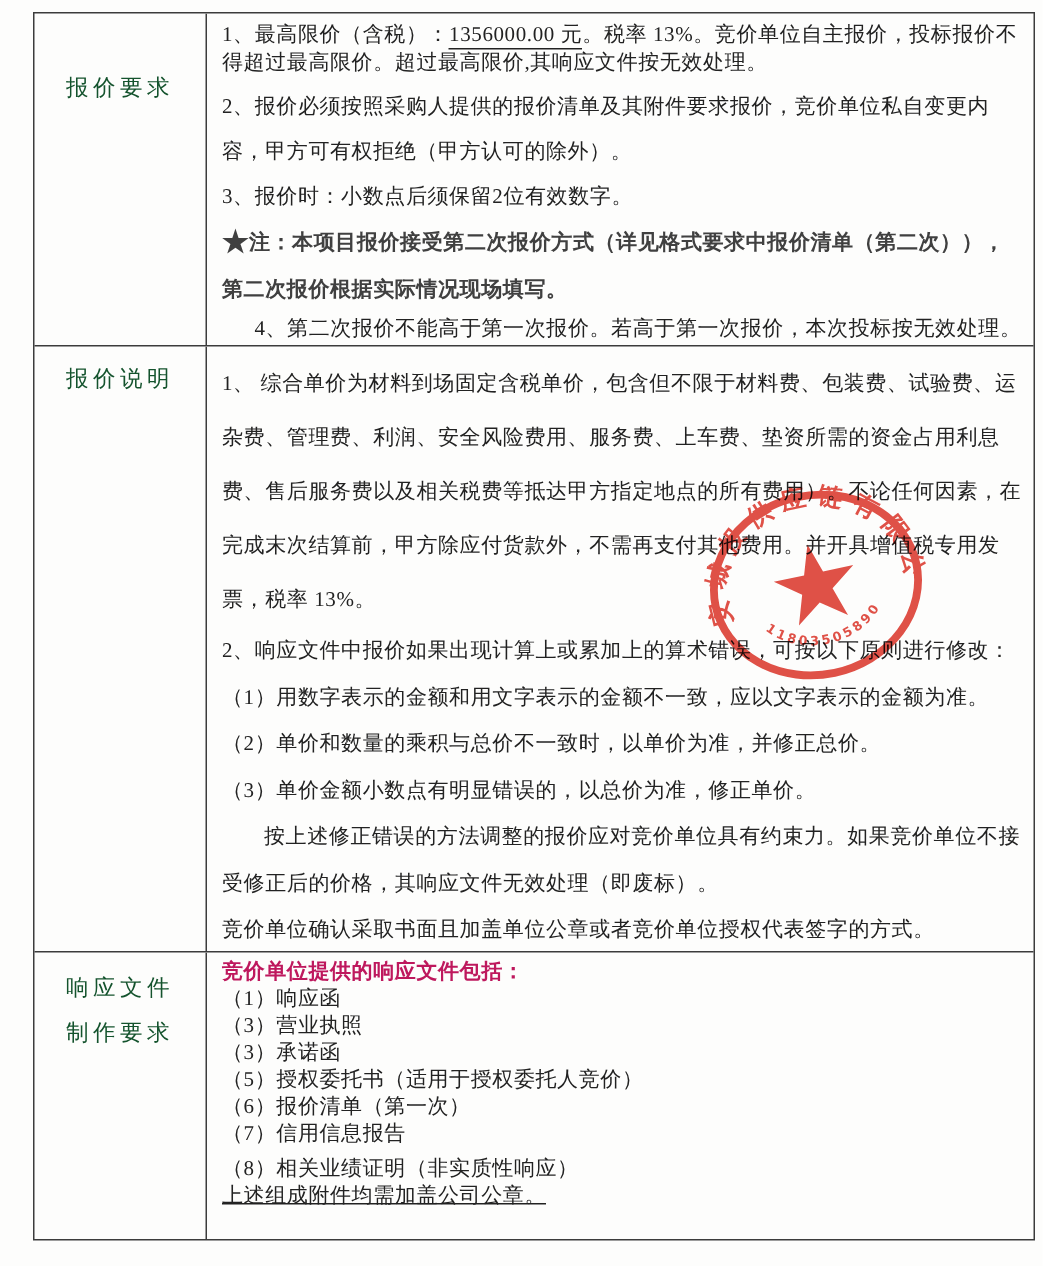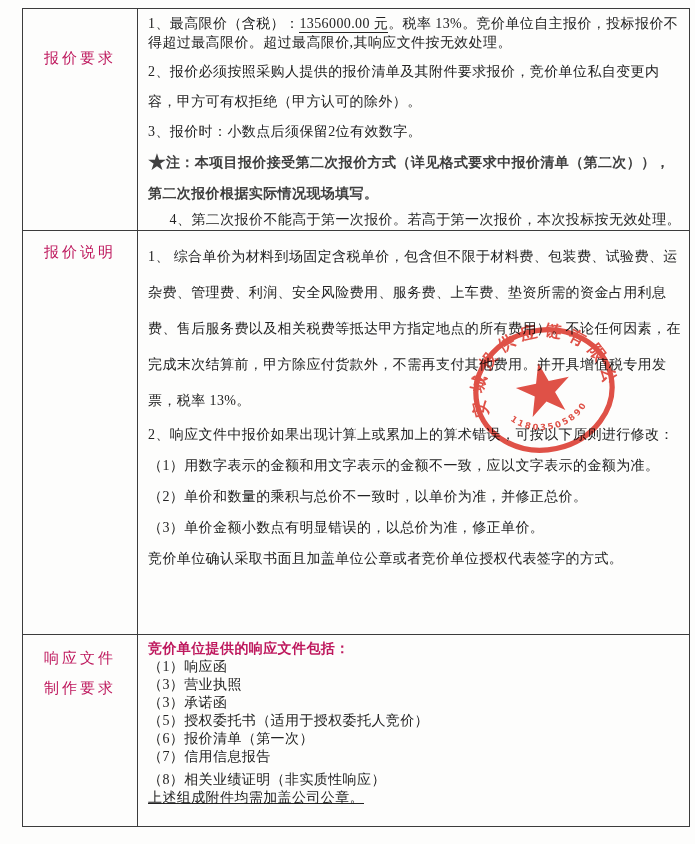--- a/index.html
+++ b/index.html
@@ -12,21 +12,21 @@
     position:absolute;left:22px;top:8px;width:668px;height:819px;
     border:1px solid #3c3c3c;box-sizing:border-box;background:transparent;
   }
   .t-row{display:flex;box-sizing:border-box;overflow:hidden;border-bottom:1px solid #3c3c3c;}
   .t-row.last{border-bottom:none;}
   .row-1{height:222px;}
   .row-2{height:404px;}
   .row-3{height:191px;}
   .label-cell{
     flex:0 0 115px;width:115px;border-right:1px solid #3c3c3c;box-sizing:border-box;
-    text-align:center;font-size:15px;letter-spacing:3px;color:#be185d;
+    text-align:center;font-size:15px;letter-spacing:3px;color:#14532d;
   }
   .row-1 .label-cell{padding-top:40px;}
   .row-2 .label-cell{padding-top:12px;}
   .row-3 .label-cell{padding-top:14px;}
   .label-line2{margin-top:11px;}
   .content-cell{
     flex:1;box-sizing:border-box;font-size:14px;letter-spacing:.4px;color:#222;
   }
   .row-1 .content-cell{padding:5px 8px 0 10px;}
   .row-2 .content-cell{padding:8px 8px 0 10px;}
@@ -74,20 +74,21 @@
   <div class="t-row row-2">
     <div class="label-cell">
       <span>报价说明</span>
     </div>
     <div class="content-cell">
       <p class="r2-p1">1、 综合单价为材料到场固定含税单价，包含但不限于材料费、包装费、试验费、运杂费、管理费、利润、安全风险费用、服务费、上车费、垫资所需的资金占用利息费、售后服务费以及相关税费等抵达甲方指定地点的所有费用）。不论任何因素，在完成末次结算前，甲方除应付货款外，不需再支付其他费用。并开具增值税专用发票，税率 13%。</p>
       <p class="r2-p2">2、响应文件中报价如果出现计算上或累加上的算术错误，可按以下原则进行修改：</p>
       <p class="r2-item">（1）用数字表示的金额和用文字表示的金额不一致，应以文字表示的金额为准。</p>
       <p class="r2-item">（2）单价和数量的乘积与总价不一致时，以单价为准，并修正总价。</p>
       <p class="r2-item">（3）单价金额小数点有明显错误的，以总价为准，修正单价。</p>
+      <p class="r2-p3">按上述修正错误的方法调整的报价应对竞价单位具有约束力。如果竞价单位不接受修正后的价格，其响应文件无效处理（即废标）。</p>
       <p class="r2-p4">竞价单位确认采取书面且加盖单位公章或者竞价单位授权代表签字的方式。</p>
     </div>
   </div>
 
   <div class="t-row row-3 last">
     <div class="label-cell">
       <div>响应文件</div>
       <div class="label-line2">制作要求</div>
     </div>
     <div class="content-cell">

